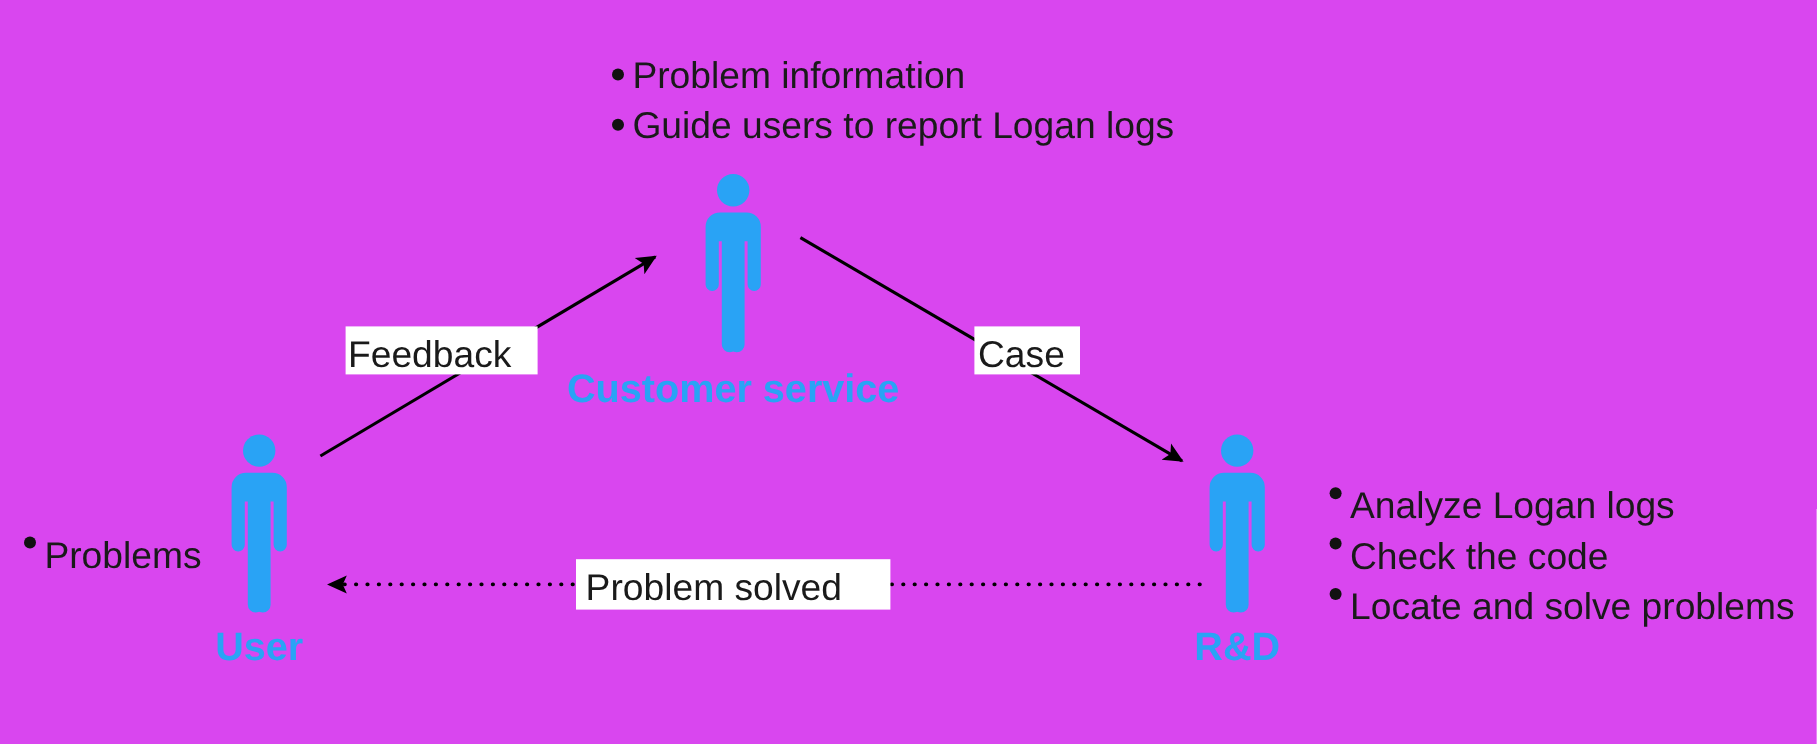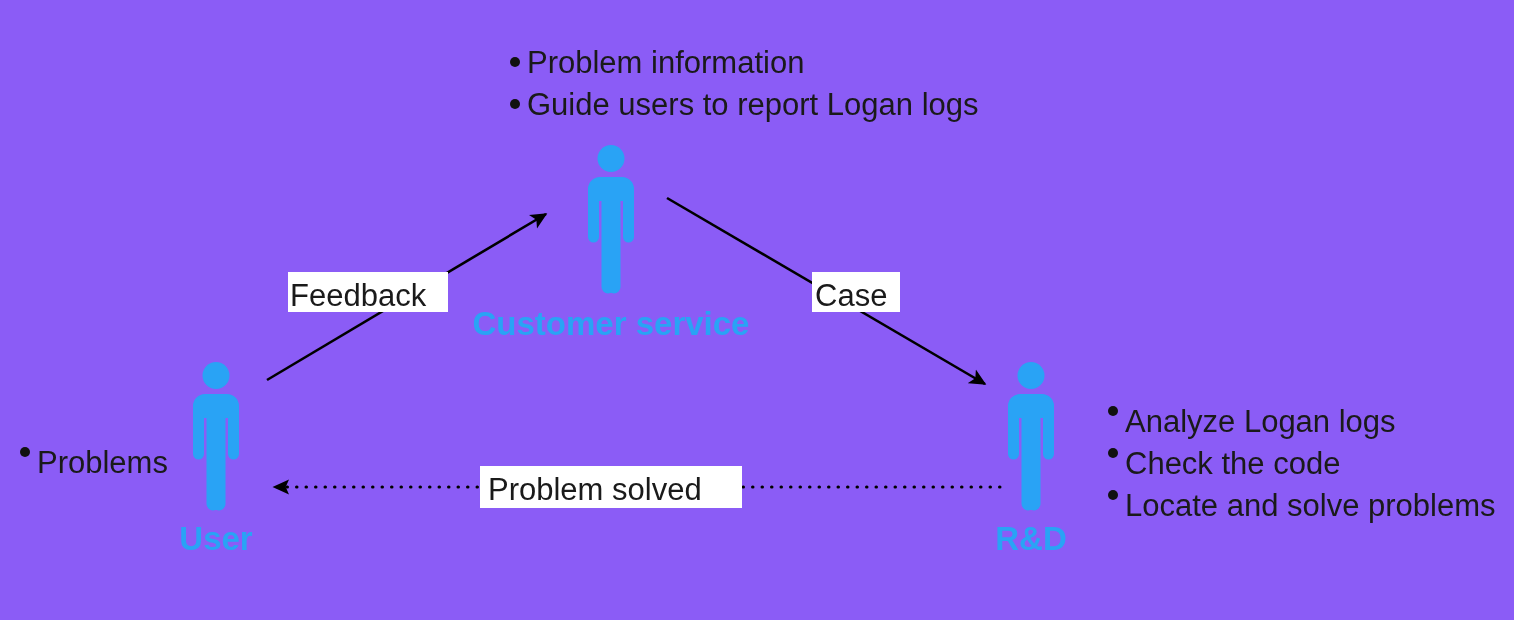--- a/index.html
+++ b/index.html
@@ -10,21 +10,21 @@
   body {
     width: 1514px;
     height: 620px;
     overflow: hidden;
     font-family: "Liberation Sans", sans-serif;
   }
   #diagram-root {
     position: relative;
     width: 1514px;
     height: 620px;
-    background: #8b5cf6;
+    background: #d946ef;
   }
   svg.diagram-canvas {
     position: absolute;
     top: 0;
     left: 0;
     width: 1514px;
     height: 620px;
     display: block;
   }
   .body-text {

